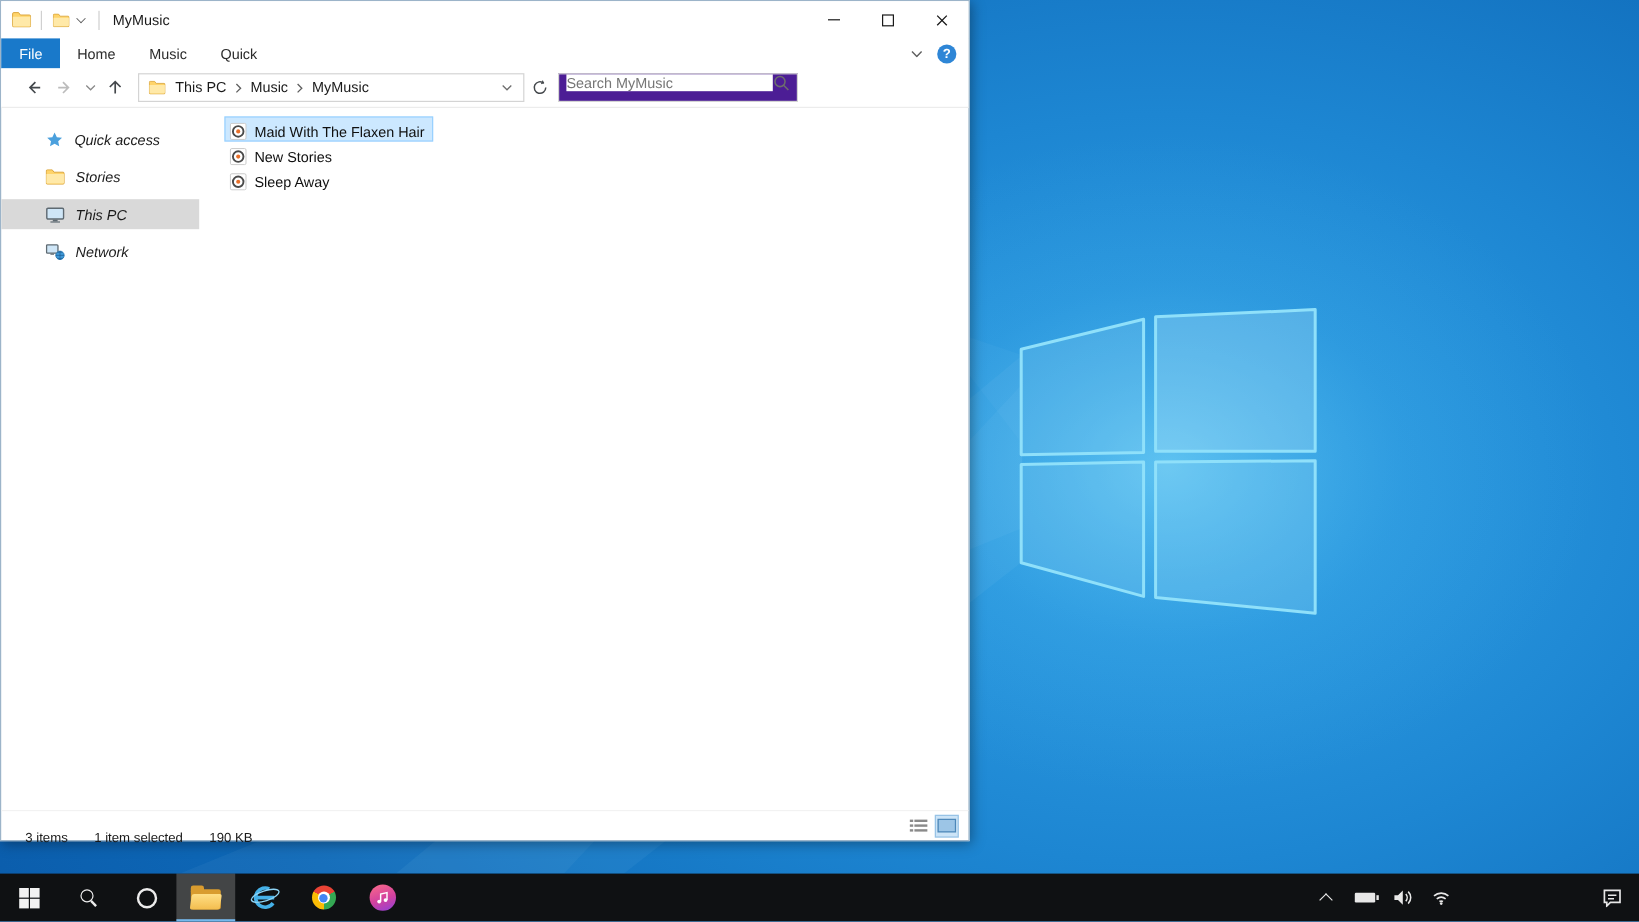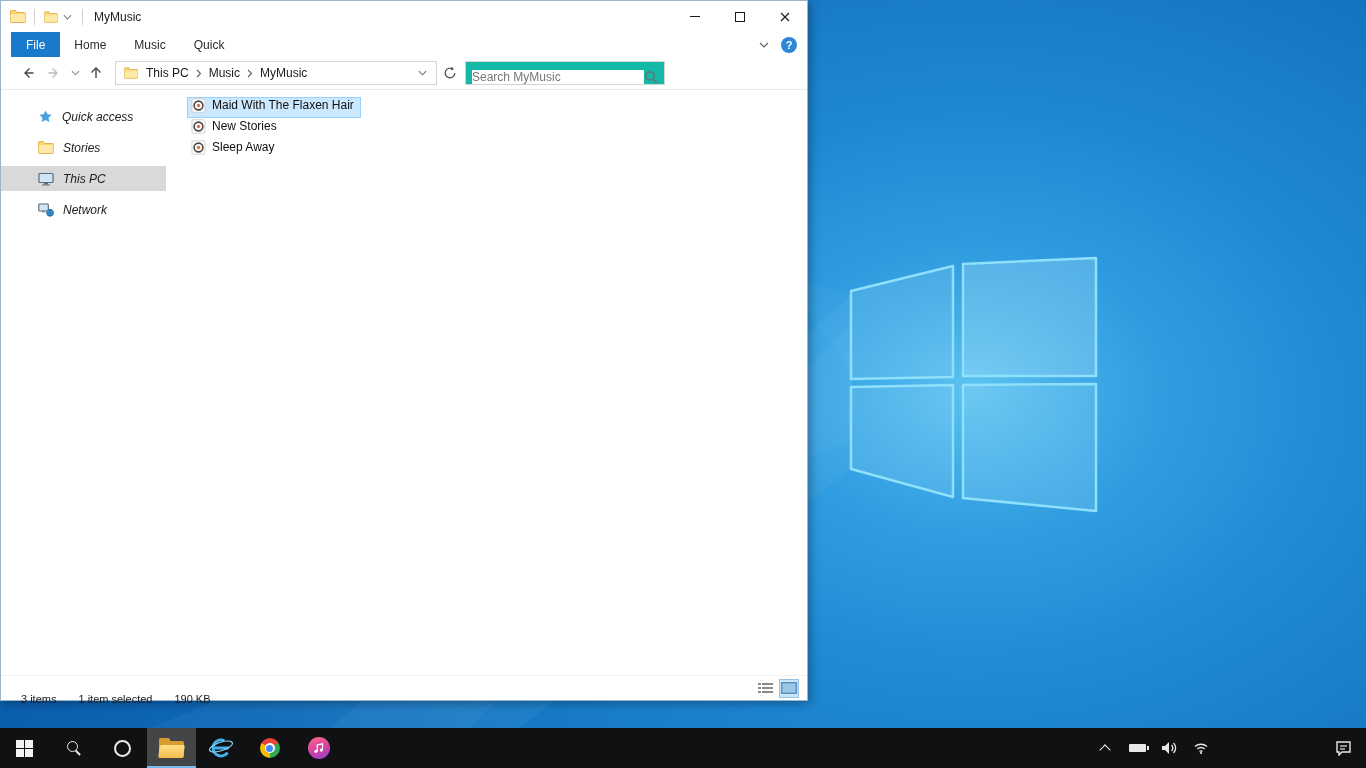--- a/index.html
+++ b/index.html
@@ -18,45 +18,45 @@
   .titlebar{height:31px;display:flex;align-items:center;background:#fff;padding-left:8px;flex:0 0 auto;}
   .qat-sep{width:1px;height:16px;background:#d0d0d0;margin:0 7px;}
   .tb-ic{display:flex;align-items:center;justify-content:center;width:18px;height:18px;}
   .chev-small{width:7px;height:7px;display:inline-block;border-right:1.4px solid #555;border-bottom:1.4px solid #555;transform:rotate(45deg) scale(.8);margin:0 4px 3px 4px;}
   .title-text{font-size:12px;color:#1a1a1a;margin-left:4px;}
   .win-controls{margin-left:auto;display:flex;height:31px;}
   .wc{width:45px;height:31px;display:flex;align-items:center;justify-content:center;cursor:default;}
   .min-glyph{width:10px;height:1px;background:#1a1a1a;display:block;}
   .max-glyph{width:10px;height:10px;border:1px solid #1a1a1a;display:block;}
 
-  .ribbon{height:25px;display:flex;align-items:stretch;background:#fff;flex:0 0 auto;padding-left:10px;}
+  .ribbon{height:25px;display:flex;align-items:stretch;background:#fff;flex:0 0 auto;}
   .tab{font-size:12px;color:#2b2b2b;display:flex;align-items:center;padding:0 14px;}
   .tab.file{background:#1979ca;color:#fff;padding:0 15px;}
   .ribbon-right{margin-left:auto;display:flex;align-items:center;gap:12px;padding-right:10px;}
   .help-circle{width:16px;height:16px;border-radius:50%;background:#2e86d6;color:#fff;font-size:11px;font-weight:bold;display:flex;align-items:center;justify-content:center;}
   .help-circle::after{content:"?";}
 
   .addressrow{height:33px;display:flex;align-items:center;padding:0 13px 0 14px;background:#fff;border-bottom:1px solid #ececec;flex:0 0 auto;}
   .navbtn{width:26px;height:26px;display:flex;align-items:center;justify-content:center;flex:0 0 auto;}
   .navbtn.narrow{width:16px;}
   .addressbox{height:24px;flex:0 0 322px;border:1px solid #d4d4d4;display:flex;align-items:center;padding:0 4px 0 6px;margin-left:6px;background:#fff;}
   .crumb{font-size:12px;color:#1a1a1a;padding:0 6px;white-space:nowrap;}
   .crumb-sep{display:flex;align-items:center;padding:0 1px;}
   .addr-chev{margin-left:auto;display:flex;align-items:center;padding:0 5px;}
   .refreshbtn{width:26px;height:26px;display:flex;align-items:center;justify-content:center;}
-  .searchbox{height:24px;flex:0 0 200px;border:1px solid #d4d4d4;display:flex;align-items:flex-end;margin-left:2px;background:#14b8a6;padding:0 6px;}
+  .searchbox{height:24px;flex:0 0 200px;border:1px solid #d4d4d4;display:flex;align-items:flex-start;margin-left:2px;background:#4c1d95;padding:0 6px;}
   .searchbox input{flex:1;border:none;outline:none;font-size:12px;color:#444;font-family:inherit;min-width:0;}
   .searchbox input::placeholder{color:#767676;}
 
   .body{flex:1;display:flex;overflow:hidden;}
   .sidebar{flex:0 0 165px;padding-top:14px;}
   .side-item{height:25px;display:flex;align-items:center;padding-left:37px;margin-bottom:6px;font-size:12px;color:#1a1a1a;gap:9px;font-style:italic;}
   .side-item.selected{background:#d9d9d9;}
   .filelist{flex:1;padding:7px 0 0 21px;}
-  .file-row{height:21px;display:flex;align-items:flex-start;width:max-content;padding:0 6px 0 3px;font-size:12px;color:#101010;gap:6px;margin-bottom:0;border:1px solid transparent;}
+  .file-row{height:21px;display:flex;align-items:flex-end;width:max-content;padding:0 6px 0 3px;font-size:12px;color:#101010;gap:6px;margin-bottom:0;border:1px solid transparent;}
   .file-row.selected{background:#cce8ff;border:1px solid #99d1ff;}
 
   .statusbar{height:25px;flex:0 0 auto;display:flex;align-items:center;padding:0 8px 0 20px;font-size:11px;color:#1a1a1a;border-top:1px solid #f2f2f2;}
   .statusbar .seg{margin-right:22px;margin-top:22px;}
   .status-views{margin-left:auto;display:flex;gap:4px;align-items:center;}
   .view-btn{width:20px;height:19px;display:flex;align-items:center;justify-content:center;border:1px solid transparent;}
   .view-btn.active{background:#cce4f7;border:1px solid #98c3e6;}
 
   
   .taskbar{position:absolute;left:0;bottom:0;width:1366px;height:40px;background:#0f1113;display:flex;align-items:center;z-index:5;}

